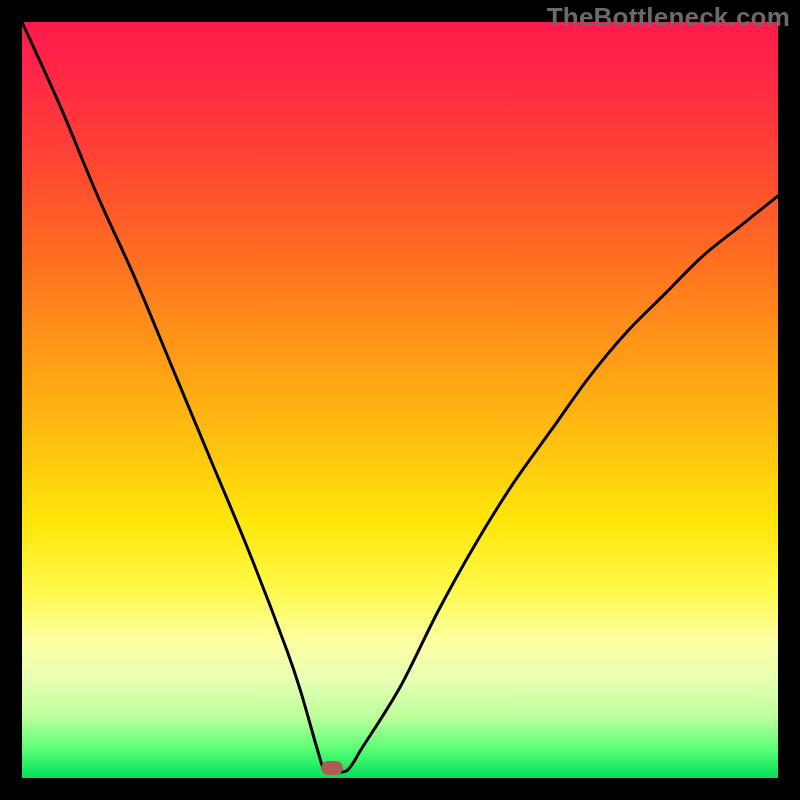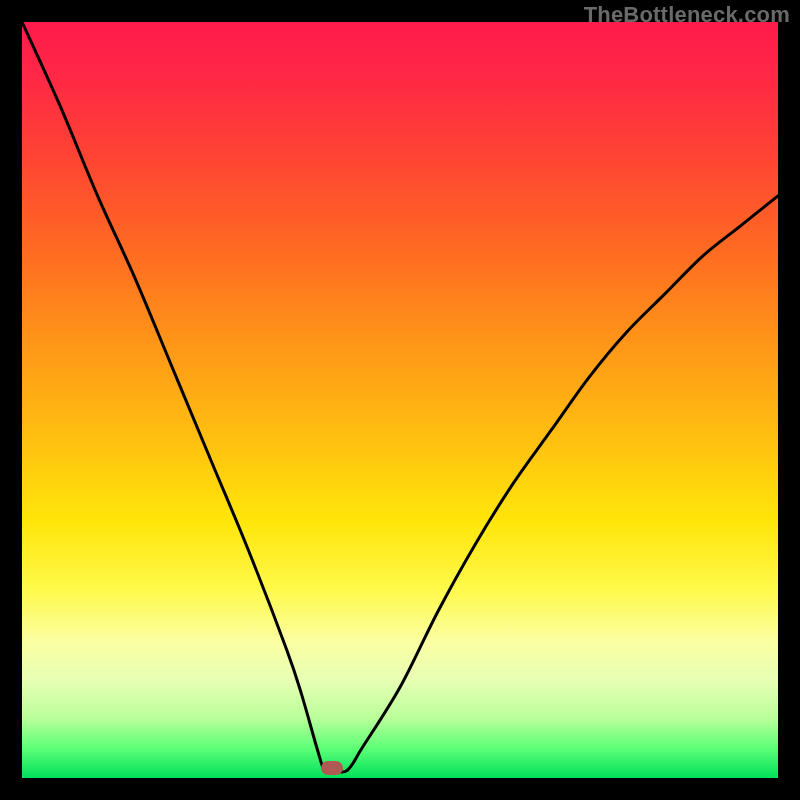--- a/index.html
+++ b/index.html
@@ -40,21 +40,21 @@
       #e7ffb4 87%,
       #bbff9a 92%,
       #5eff77 96%,
       #00e05a 100%
     );
   }
   .watermark {
     position: absolute;
     top: 2px;
     right: 10px;
-    font-size: 22px;
+    font-size: 26px;
     font-weight: 600;
     color: #6a6a6a;
     letter-spacing: 0.2px;
     user-select: none;
   }
   .curve {
     position: absolute;
     left: 22px;
     top: 22px;
     width: 756px;

